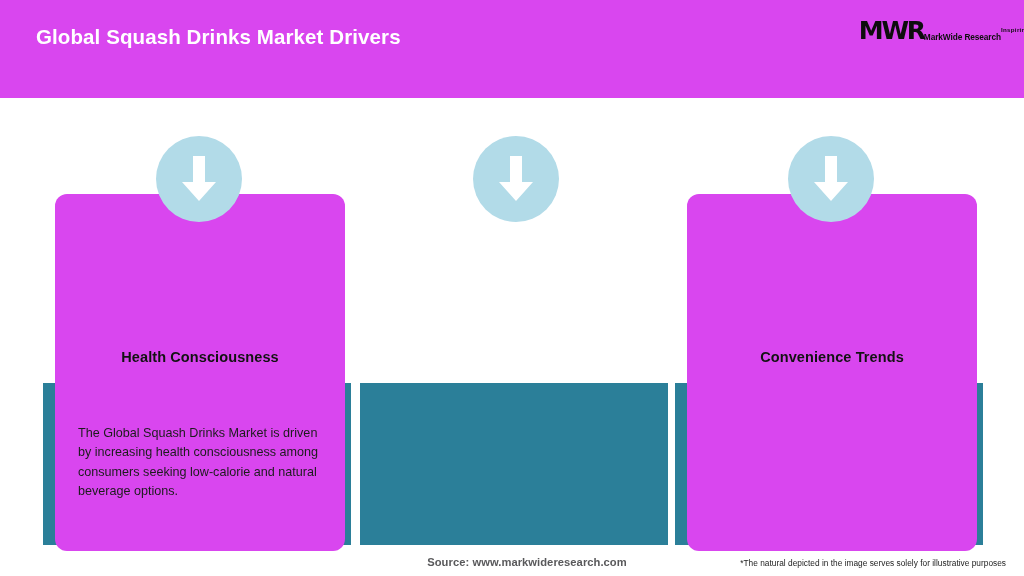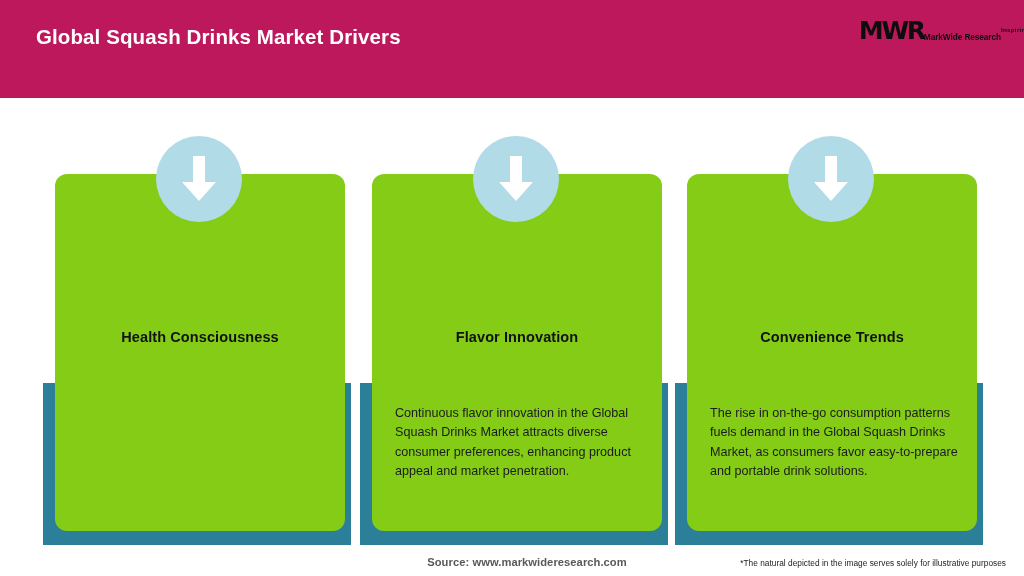--- a/index.html
+++ b/index.html
@@ -15,21 +15,21 @@
     position: relative;
   }
 
   
   .header {
     position: absolute;
     left: 0;
     top: 0;
     width: 1024px;
     height: 98px;
-    background: #be185d;
+    background: #d946ef;
   }
   .header-title {
     position: absolute;
     left: 36px;
     top: 25px;
     font-size: 20.5px;
     font-weight: bold;
     color: #ffffff;
     letter-spacing: 0.1px;
     white-space: nowrap;
@@ -94,24 +94,24 @@
     left: 2px;
     top: 285px;
     width: 308px;
     height: 162px;
     background: #2b7f99;
   }
 
   .card {
     position: absolute;
     left: 14px;
-    top: 76px;
+    top: 96px;
     width: 290px;
     height: 357px;
-    background: #84cc16;
+    background: #d946ef;
     border-radius: 12px;
   }
 
   .icon-circle {
     position: absolute;
     left: 50%;
     top: 38px;
     transform: translateX(-50%);
     width: 86px;
     height: 86px;
@@ -182,46 +182,42 @@
     <div class="logo-tag">Inspiring Growth</div>
   </div>
 </div>
 
 <div class="cards">
 
   <div class="card-wrap c0">
     <div class="frame"></div>
     <div class="card">
       <div class="card-title">Health Consciousness</div>
+      <div class="card-body">The Global Squash Drinks Market is driven by increasing health consciousness among consumers seeking low-calorie and natural beverage options.</div>
     </div>
     <div class="icon-circle">
       <svg width="40" height="50" viewBox="0 0 40 50" aria-hidden="true">
         <path d="M14 2 H26 V28 H37 L20 47 L3 28 H14 Z" fill="#ffffff"></path>
       </svg>
     </div>
   </div>
 
   <div class="card-wrap c1">
     <div class="frame"></div>
-    <div class="card">
-      <div class="card-title">Flavor Innovation</div>
-      <div class="card-body">Continuous flavor innovation in the Global Squash Drinks Market attracts diverse consumer preferences, enhancing product appeal and market penetration.</div>
-    </div>
     <div class="icon-circle">
       <svg width="40" height="50" viewBox="0 0 40 50" aria-hidden="true">
         <path d="M14 2 H26 V28 H37 L20 47 L3 28 H14 Z" fill="#ffffff"></path>
       </svg>
     </div>
   </div>
 
   <div class="card-wrap c2">
     <div class="frame"></div>
     <div class="card">
       <div class="card-title">Convenience Trends</div>
-      <div class="card-body">The rise in on-the-go consumption patterns fuels demand in the Global Squash Drinks Market, as consumers favor easy-to-prepare and portable drink solutions.</div>
     </div>
     <div class="icon-circle">
       <svg width="40" height="50" viewBox="0 0 40 50" aria-hidden="true">
         <path d="M14 2 H26 V28 H37 L20 47 L3 28 H14 Z" fill="#ffffff"></path>
       </svg>
     </div>
   </div>
 
 </div>
 

